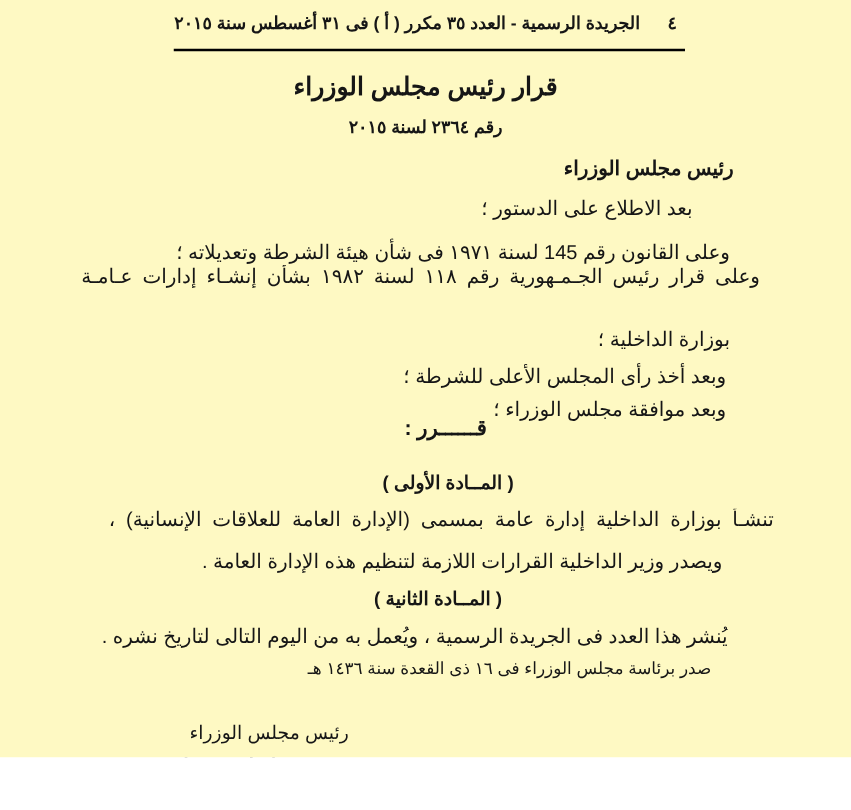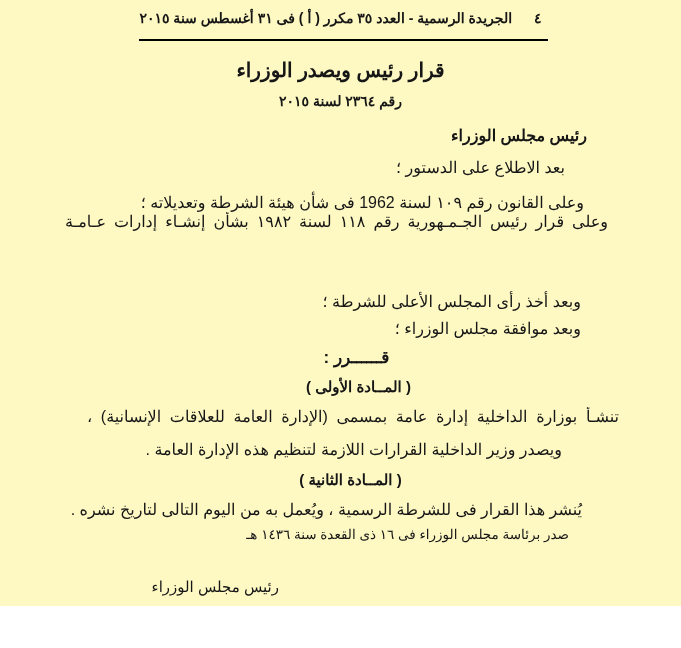--- a/index.html
+++ b/index.html
@@ -34,39 +34,40 @@
 </head>
 <body>
 
 <div class="page">
 
   <div class="abs center hdr" style="top:10px;">
     <span class="pgnum">٤</span><span>الجريدة الرسمية - العدد ٣٥ مكرر ( أ ) فى ٣١ أغسطس سنة ٢٠١٥</span>
   </div>
   <div class="rule" style="top:39px; left:139px; width:409px;"></div>
 
-  <div class="abs center bold title-main" style="top:58px;">قرار رئيس ويصدر الوزراء</div>
+  <div class="abs center bold title-main" style="top:58px;">قرار رئيس مجلس الوزراء</div>
   <div class="abs center bold title-num" style="top:93px;">رقم ٢٣٦٤ لسنة ٢٠١٥</div>
 
   <div class="abs bold body-line" style="top:126px; right:94px;">رئيس مجلس الوزراء</div>
 
-  <div class="abs body-line" style="top:158px; right:116px;">بعد الاطلاع على الدستور ؛</div>
-  <div class="abs body-line" style="top:193px; right:97px;">وعلى القانون رقم ١٠٩ لسنة 1962 فى شأن هيئة الشرطة وتعديلاته ؛</div>
+  <div class="abs body-line" style="top:158px; right:127px;">بعد الاطلاع على الدستور ؛</div>
+  <div class="abs body-line" style="top:193px; right:97px;">وعلى القانون رقم 145 لسنة ١٩٧١ فى شأن هيئة الشرطة وتعديلاته ؛</div>
   <div class="abs body-line just" style="top:212px; right:73px; left:65px;">وعلى قرار رئيس الجـمـهورية رقم ١١٨ لسنة ١٩٨٢ بشأن إنشـاء إدارات عـامـة</div>
+  <div class="abs body-line" style="top:263px; right:97px;">بوزارة الداخلية ؛</div>
   <div class="abs body-line" style="top:292px; right:100px;">وبعد أخذ رأى المجلس الأعلى للشرطة ؛</div>
   <div class="abs body-line" style="top:319px; right:100px;">وبعد موافقة مجلس الوزراء ؛</div>
 
-  <div class="abs center bold" style="top:347px; padding-left:32px; font-size:17px;">قــــــرر :</div>
+  <div class="abs center bold" style="top:332px; padding-left:32px; font-size:17px;">قــــــرر :</div>
 
   <div class="abs center bold" style="top:378px; padding-left:36px; font-size:15px;">( المــادة الأولى )</div>
   <div class="abs body-line just" style="top:407px; right:62px; left:56px;margin-left:31px;">تنشـأ بوزارة الداخلية إدارة عامة بمسمى (الإدارة العامة للعلاقات الإنسانية) ،</div>
-  <div class="abs body-line" style="top:440px; right:119px;">ويصدر وزير الداخلية القرارات اللازمة لتنظيم هذه الإدارة العامة .</div>
+  <div class="abs body-line" style="top:440px; right:103px;">ويصدر وزير الداخلية القرارات اللازمة لتنظيم هذه الإدارة العامة .</div>
 
   <div class="abs center bold" style="top:471px; padding-left:20px; font-size:15px;">( المــادة الثانية )</div>
-  <div class="abs body-line" style="top:500px; right:99px;">يُنشر هذا القرار فى للشرطة الرسمية ، ويُعمل به من اليوم التالى لتاريخ نشره .</div>
+  <div class="abs body-line" style="top:500px; right:99px;">يُنشر هذا العدد فى الجريدة الرسمية ، ويُعمل به من اليوم التالى لتاريخ نشره .</div>
 
   <div class="abs small-line" style="top:527px; right:112px;">صدر برئاسة مجلس الوزراء فى ١٦ ذى القعدة سنة ١٤٣٦ هـ</div>
 
   <div class="abs sig-line" style="top:578px; right:402px;">رئيس مجلس الوزراء</div>
   <div class="abs bold sig-name" style="top:604px; right:398px;">مهندس / إبراهيم محلب</div>
 
   <div class="rule" style="top:635px; left:139px; width:407px;"></div>
 
 </div>
 

